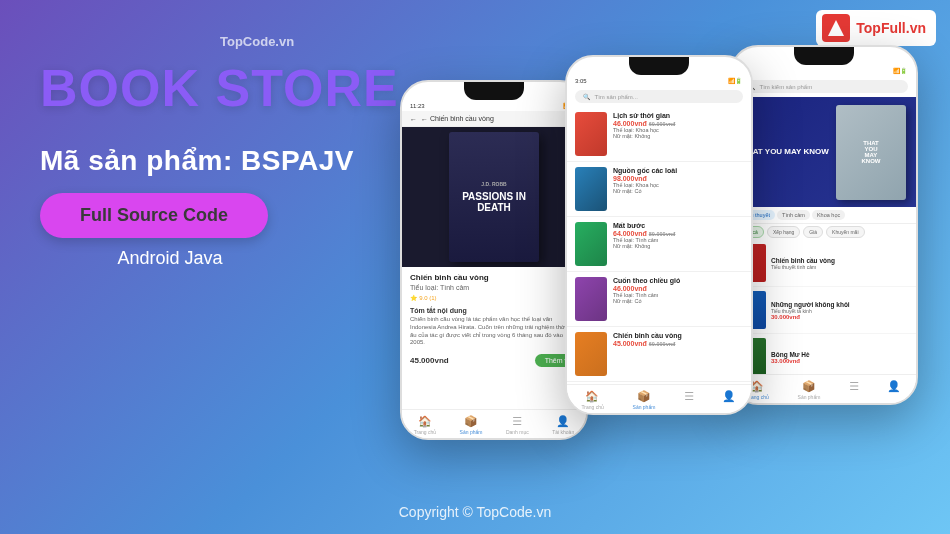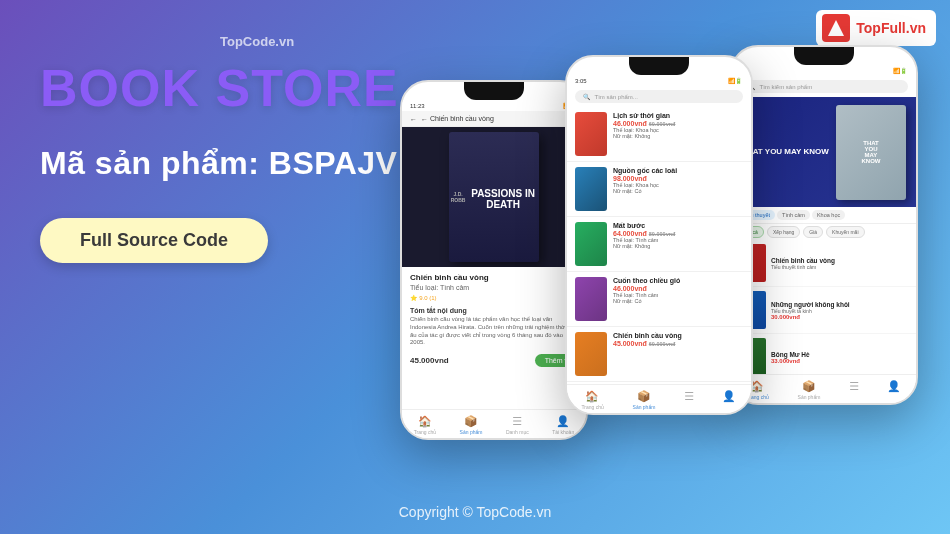--- a/index.html
+++ b/index.html
@@ -23,36 +23,36 @@
     .title-main {
       font-size: 52px;
       font-weight: 900;
       color: #8b5cf6;
       line-height: 1.1;
       letter-spacing: 1px;
       text-shadow: 0 2px 8px rgba(0,0,0,0.15);
     }
 
     .product-code {
-      font-size: 32px;
+      font-size: 28px;
       font-weight: 700;
       color: white;
       margin-top: 28px;
       letter-spacing: 0.5px;
     }
 
     .btn-source {
       display: inline-block;
-      background: #fef9c3;
+      background: #d946ef;
       color: #3a3a3a;
       font-size: 18px;
       font-weight: 700;
       padding: 12px 40px;
       border-radius: 30px;
-      margin-top: 36px;
+      margin-top: 16px;
       cursor: pointer;
       border: none;
       box-shadow: 0 4px 12px rgba(0,0,0,0.18);
     }
 
     .android-label {
       font-size: 18px;
       color: white;
       margin-top: 10px;
       font-weight: 500;
@@ -197,21 +197,21 @@
       justify-content: center;
       overflow: hidden;
     }
 
     .book-cover-jd {
       width: 90px;
       height: 130px;
       background: linear-gradient(180deg, #2c2c54, #1a1a3e);
       border-radius: 3px;
       display: flex;
-      flex-direction: row;
+      flex-direction: column;
       align-items: center;
       justify-content: center;
       color: white;
       font-size: 8px;
       font-weight: 700;
       text-align: center;
       box-shadow: 4px 4px 12px rgba(0,0,0,0.5);
     }
     .book-cover-jd .author { font-size: 5px; color: #aaa; }
     .book-cover-jd .title-big { font-size: 10px; font-weight: 900; line-height: 1.1; color: white; margin-top: 4px; }
@@ -395,20 +395,21 @@
     <span>Top</span><span>Full.vn</span>
   </div>
 </div>
 
 <div class="left-section">
   <div class="title-main">
     <span>BOOK STORE</span><br>
   </div>
   <div class="product-code">Mã sản phẩm: BSPAJV</div>
   <button class="btn-source">Full Source Code</button>
+  <div class="android-label">Android Java</div>
 </div>
 
 <div class="topcode-watermark">TopCode.vn</div>
 
 <div class="phones-container">
 
   <div class="phone phone-left">
     <div class="phone-notch"></div>
     <div class="phone-top-bar">
       <span>11:23</span>

